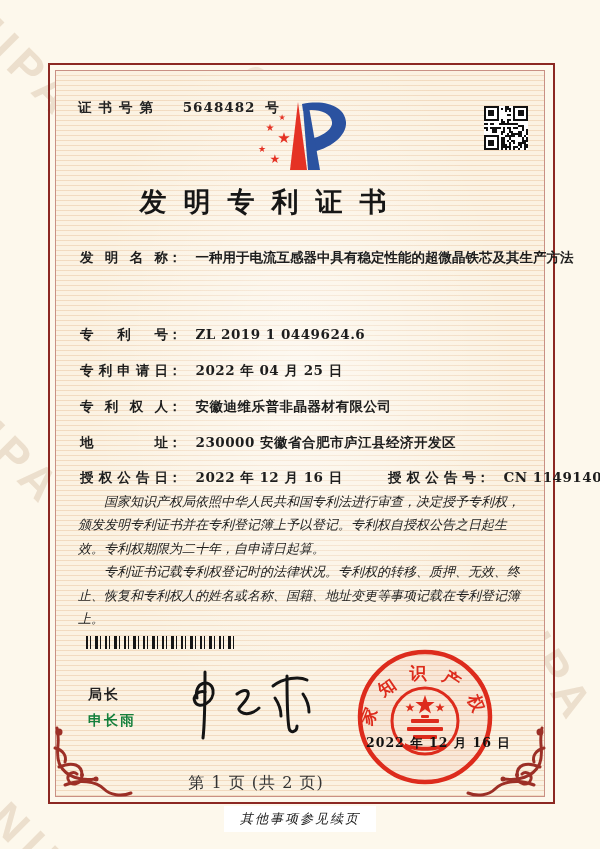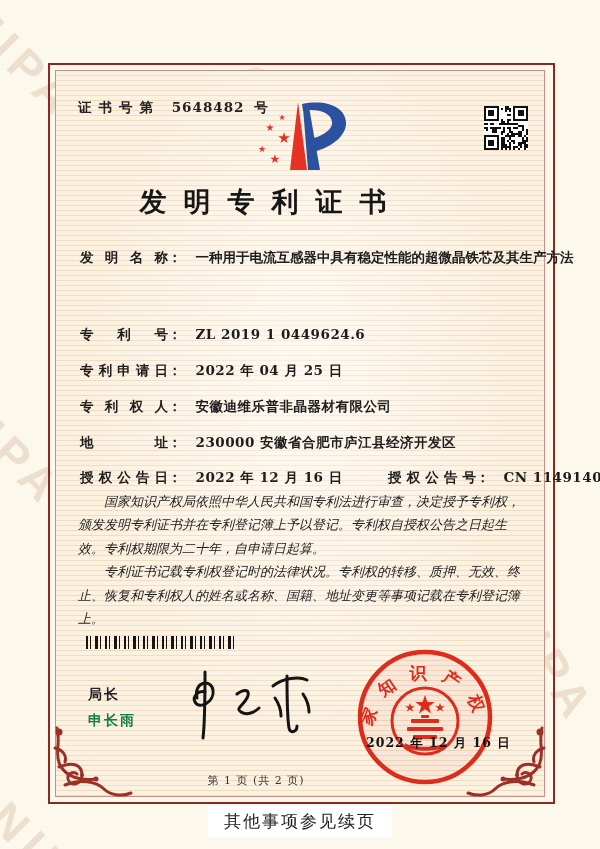--- a/index.html
+++ b/index.html
@@ -28,21 +28,21 @@
         radial-gradient(ellipse at 50% 42%, rgba(255,255,255,0.55), rgba(255,255,255,0) 62%),
         repeating-linear-gradient(0deg, rgba(231,190,150,0.45) 0 1px, rgba(231,190,150,0) 1px 5px);}
 
   .flourish{position:absolute;width:82px;height:76px;}
   .flourish-left{left:51px;top:726px;}
   .flourish-right{left:466px;top:726px;transform:scaleX(-1);}
 
   
   .cert-no{position:absolute;left:78px;top:99px;font-size:13.5px;font-weight:bold;color:#222;}
   .cert-no .lbl{letter-spacing:7px;}
-  .cert-no .num{letter-spacing:1px;margin-left:7px;}
+  .cert-no .num{letter-spacing:1px;margin-left:18px;}
   .cert-no .suf{letter-spacing:0;margin-left:5px;}
 
   .logo{position:absolute;left:246px;top:98px;width:108px;height:80px;}
   .qr{position:absolute;left:484px;top:106px;width:44px;height:44px;background:#fff;}
 
   .title{position:absolute;left:55px;width:416px;top:184px;text-align:center;
       font-size:27px;font-weight:bold;color:#161616;letter-spacing:17px;text-indent:17px;}
 
   
   .frow{position:absolute;left:80px;font-size:13.5px;font-weight:bold;color:#1d1d1d;white-space:nowrap;}
@@ -73,24 +73,24 @@
   .signer-name{position:absolute;left:88px;top:712px;font-family:Liberation Serif, serif;
       font-size:14px;font-weight:bold;color:#15803d;letter-spacing:2px;}
   .signature{position:absolute;left:175px;top:664px;width:150px;height:80px;}
 
   
   .seal{position:absolute;left:355px;top:647px;width:140px;height:140px;}
   .seal-date{position:absolute;left:366px;top:735px;width:150px;font-size:12.5px;
       font-weight:bold;color:#111;letter-spacing:1px;z-index:5;}
 
   .pageinfo{position:absolute;left:0;width:512px;top:773px;text-align:center;
-      font-size:11px;color:#333;letter-spacing:1px;}
+      font-size:16px;color:#333;letter-spacing:1px;}
 
   .footer-note{position:absolute;left:50%;transform:translateX(-50%);top:806px;
-      background:#ffffff;padding:4px 16px;font-size:17px;color:#222;letter-spacing:2px;}
+      background:#ffffff;padding:4px 16px;font-size:13px;color:#222;letter-spacing:2px;font-style:italic;}
 </style>
 </head>
 <body>
 
 <div class="page">
 
   <div class="wm wm1">CNIPA</div>
   <div class="wm wm2">CNIPA</div>
   <div class="wm wm3">CNIPA</div>
   <div class="wm wm4">CNIPA</div>

